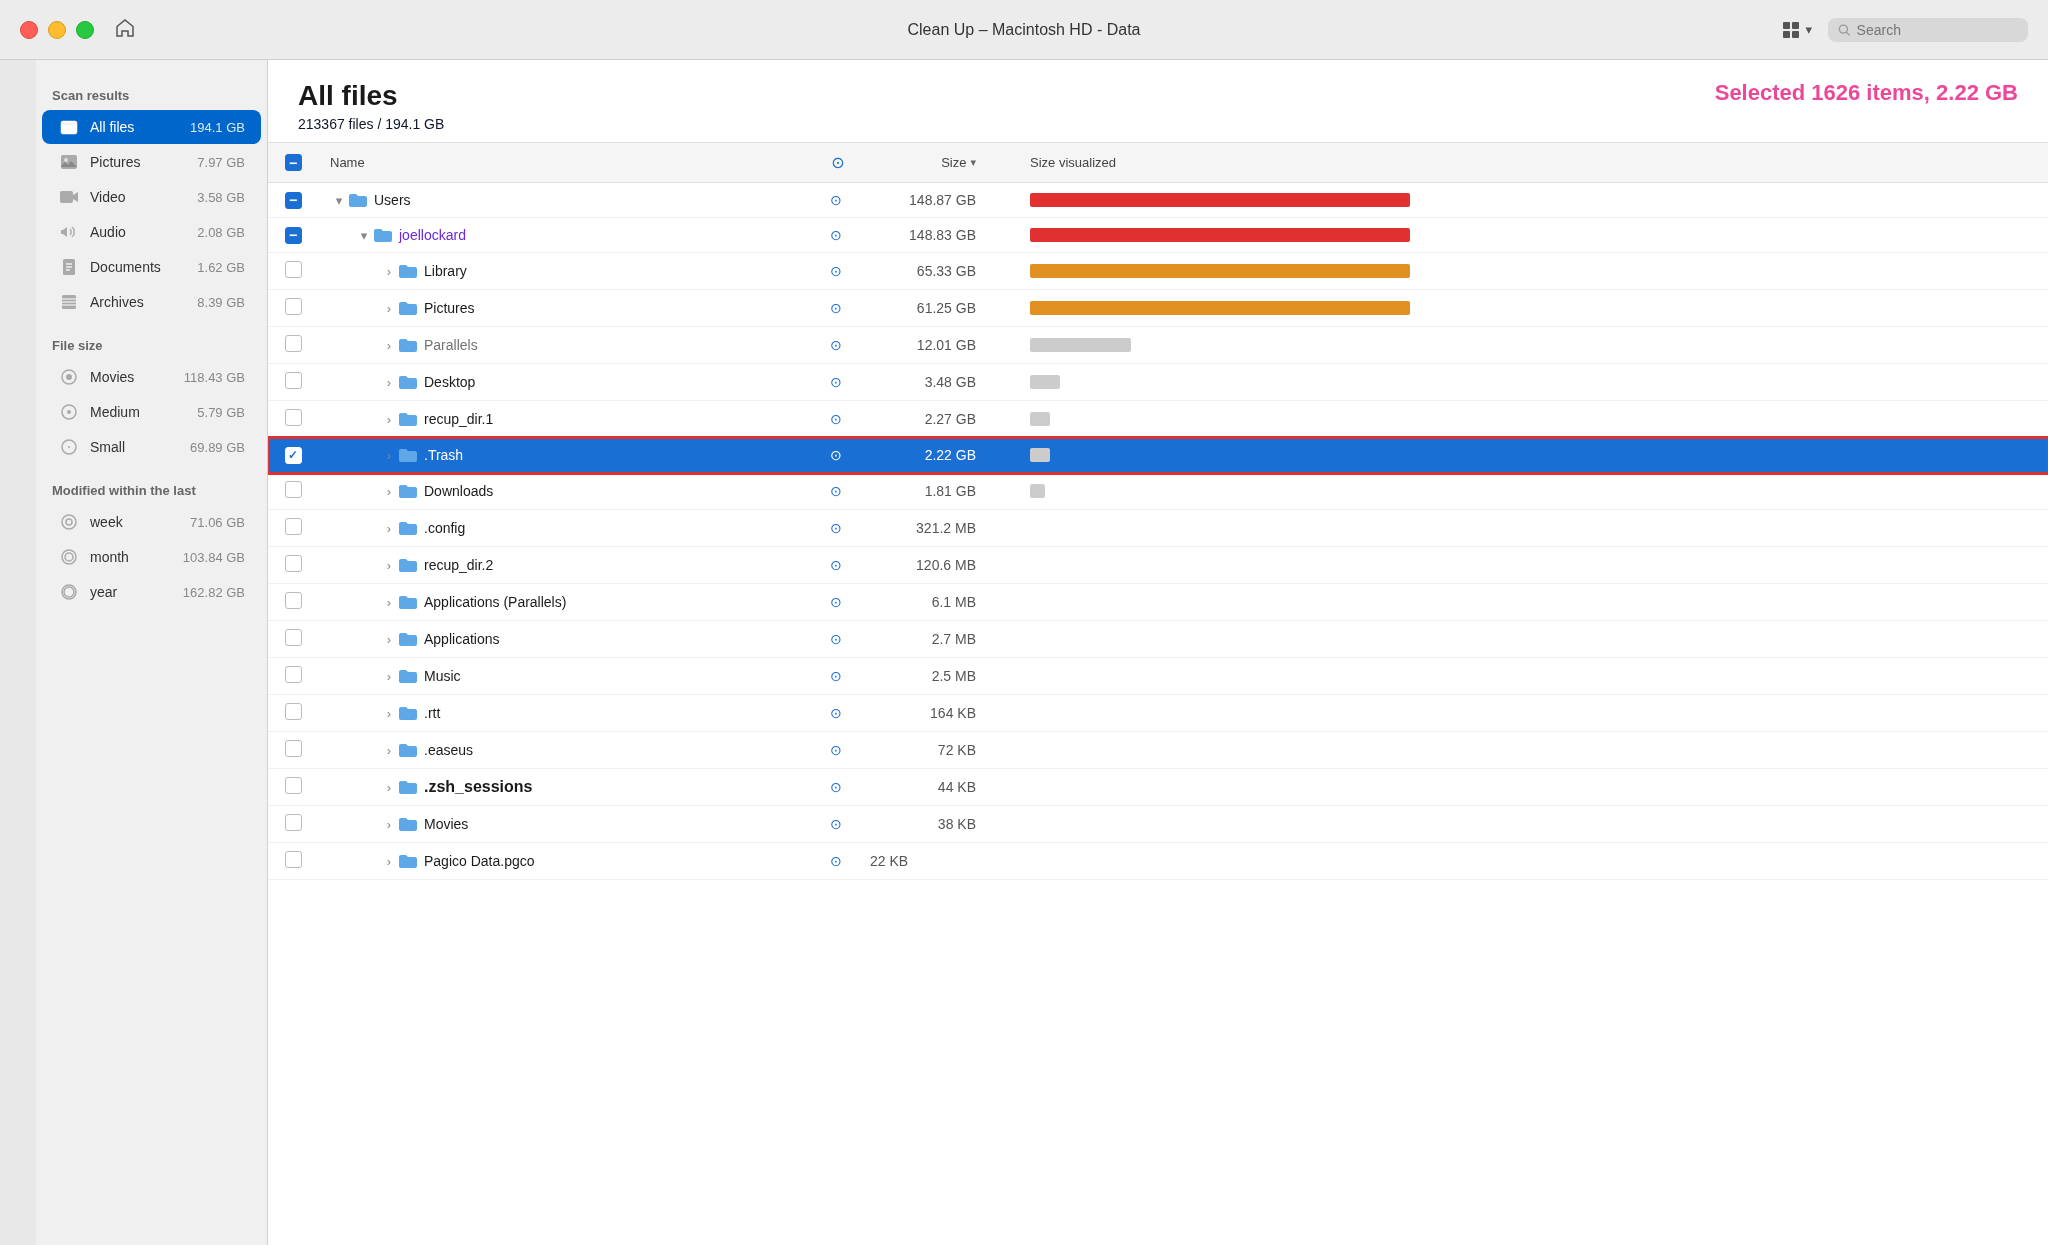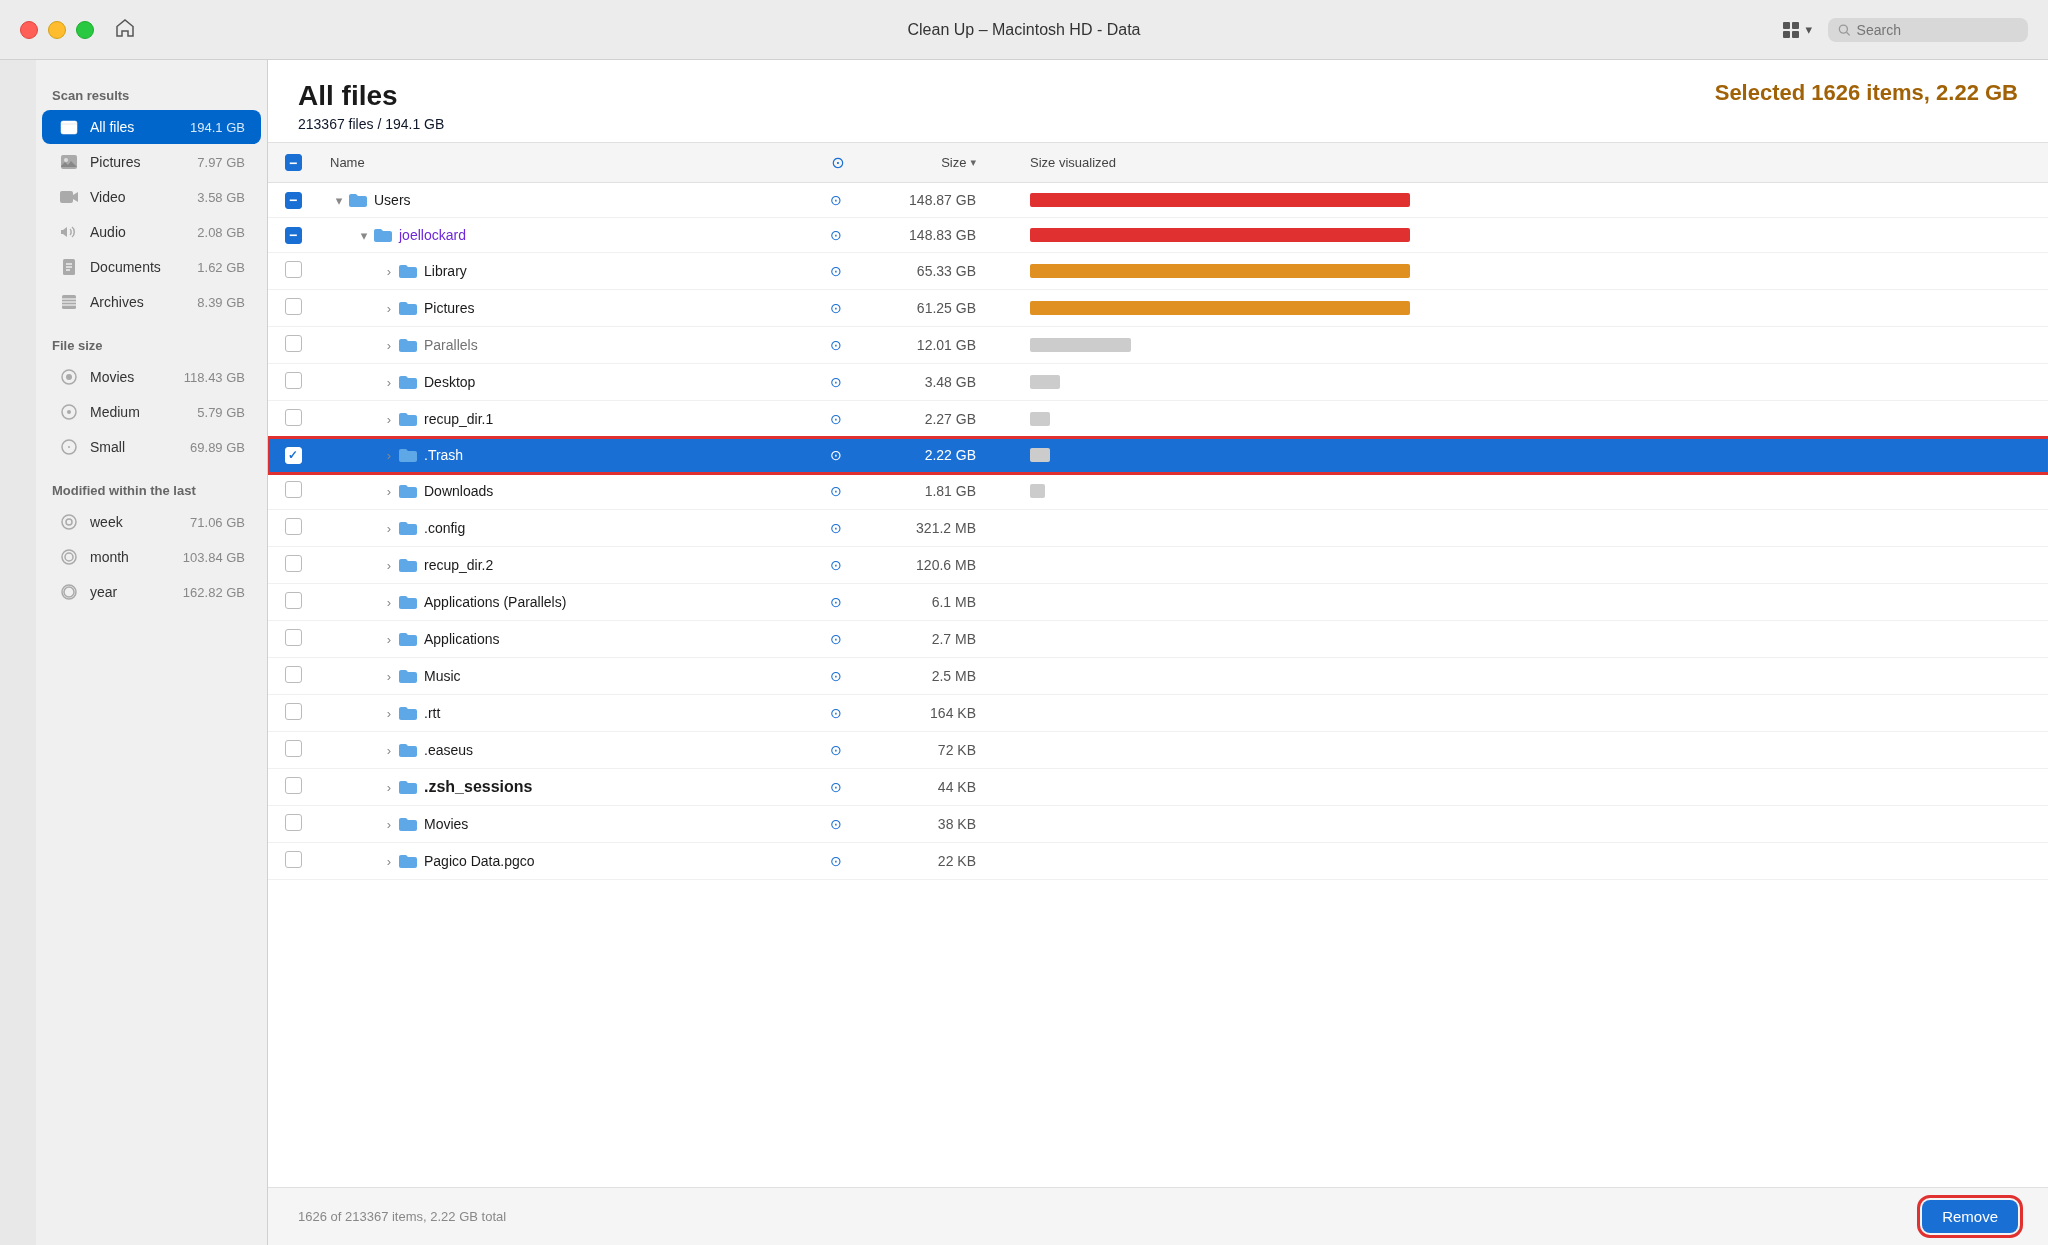--- a/index.html
+++ b/index.html
@@ -160,21 +160,21 @@
       color: #1a1a1a;
     }
     .content-subtitle {
       font-size: 14px;
       color: #0f172a;
       margin-top: 4px;
     }
     .selected-info {
       font-size: 22px;
       font-weight: 700;
-      color: #a16207;
+      color: #ec4899;
       text-align: right;
     }
 
     
     .table-container {
       flex: 1;
       overflow-y: auto;
       padding: 0;
     }
     table {
@@ -889,26 +889,22 @@
                   <span class="expand-btn" style="color:#888; font-size:13px;">›</span>
                   <span class="folder-icon">
       <svg width="20" height="16" viewBox="0 0 20 16" fill="none">
         <path d="M1 4C1 2.9 1.9 2 3 2H8L10 4H17C18.1 4 19 4.9 19 6V13C19 14.1 18.1 15 17 15H3C1.9 15 1 14.1 1 13V4Z" fill="#5fa8e8"></path>
       </svg>
     </span>
                   <span style="color:#1a1a1a; font-size:14px;">Pagico Data.pgco</span>
                 </div>
               </td>
               <td class="col-eye"><span class="eye-icon" style="color:#1a6fd4;">⊙</span></td>
-              <td class="col-size" style="color: rgb(85, 85, 85); text-align: right;">22 KB</td>
+              <td class="col-size" style="color: rgb(85, 85, 85); text-align: left;">22 KB</td>
               <td></td>
               <td style="padding-right: 10px;"></td>
             </tr>
           </tbody>
       </table>
     </div>
 
-    <div class="footer">
-      <div class="footer-info">1626 of 213367 items, 2.22 GB total</div>
-      <button class="remove-btn">Remove</button>
-    </div>
   </div>
 </div>
 
 </body></html>

